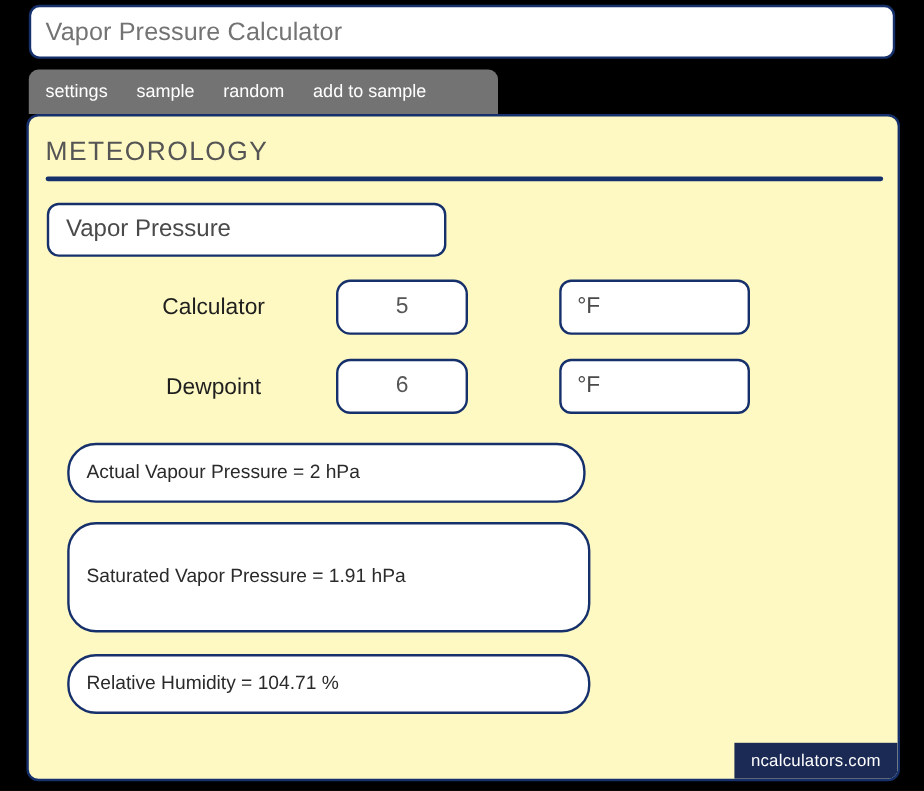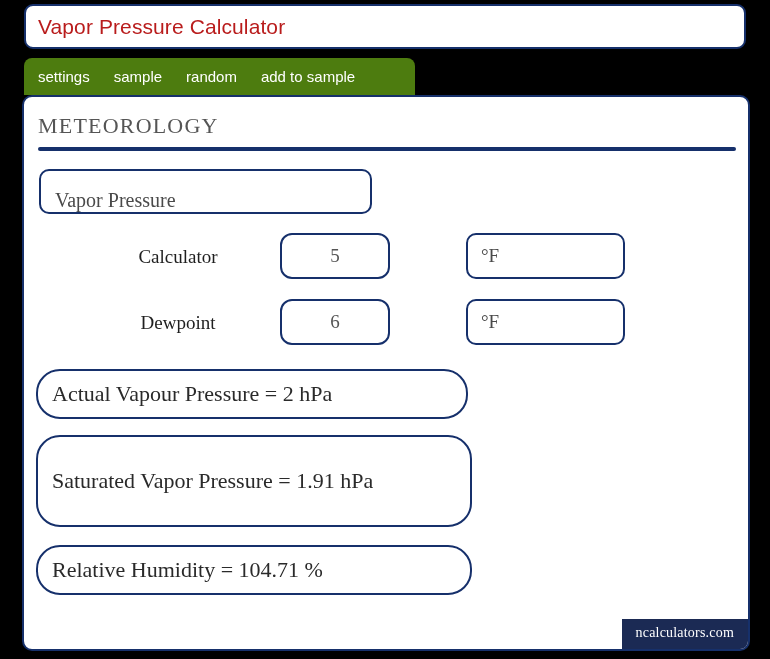--- a/index.html
+++ b/index.html
@@ -26,34 +26,34 @@
     box-sizing: border-box;
     background: #ffffff;
     border: 2px solid #16306b;
     border-radius: 9px;
     display: flex;
     align-items: center;
     padding-left: 12px;
   }
   #title-text {
     font-size: 21px;
-    color: #b91c1c;
+    color: #737373;
     letter-spacing: 0.1px;
     white-space: nowrap;
   }
 
   
   #tab-bar {
     position: absolute;
     left: 24px;
     top: 58px;
     width: 391px;
     height: 37px;
     box-sizing: border-box;
-    background: #4d7c0f;
+    background: #737373;
     border-top-left-radius: 8px;
     border-top-right-radius: 8px;
     display: flex;
     align-items: center;
     padding-left: 14px;
   }
   .tab-item {
     color: #ffffff;
     font-size: 15px;
     margin-right: 24px;
@@ -63,25 +63,24 @@
   .tab-item:last-child { margin-right: 0; }
 
   
   #main-panel {
     position: absolute;
     left: 22px;
     top: 95px;
     width: 728px;
     height: 556px;
     box-sizing: border-box;
-    background: #ffffff;
+    background: #fef9c3;
     border: 2px solid #16306b;
     border-radius: 10px;
     overflow: hidden;
-    font-family: Liberation Serif, serif;
   }
 
   
   #section-header {
     position: absolute;
     left: 14px;
     top: 16px;
     width: 698px;
   }
   #section-title {
@@ -102,21 +101,21 @@
     position: absolute;
     left: 15px;
     top: 72px;
     width: 333px;
     height: 45px;
     box-sizing: border-box;
     background: #ffffff;
     border: 2px solid #16306b;
     border-radius: 10px;
     display: flex;
-    align-items: flex-end;
+    align-items: center;
     padding-left: 14px;
     cursor: pointer;
   }
   #calc-select-label {
     font-size: 20px;
     color: #4a4a4a;
   }
 
   
   .input-row {
@@ -173,29 +172,29 @@
     cursor: pointer;
   }
   .unit-box .unit {
     font-size: 19px;
     color: #4a4a4a;
   }
 
   
   .result-box {
     position: absolute;
-    left: 12px;
+    left: 32px;
     box-sizing: border-box;
     background: #ffffff;
     border: 2px solid #16306b;
     border-radius: 24px;
     display: flex;
     align-items: center;
     padding: 0 14px;
-    font-size: 22px;
+    font-size: 16px;
     color: #2a2a2a;
     line-height: 34px;
   }
   #result-1 {
     top: 272px;
     width: 432px;
     height: 50px;
   }
   #result-2 {
     top: 338px;

